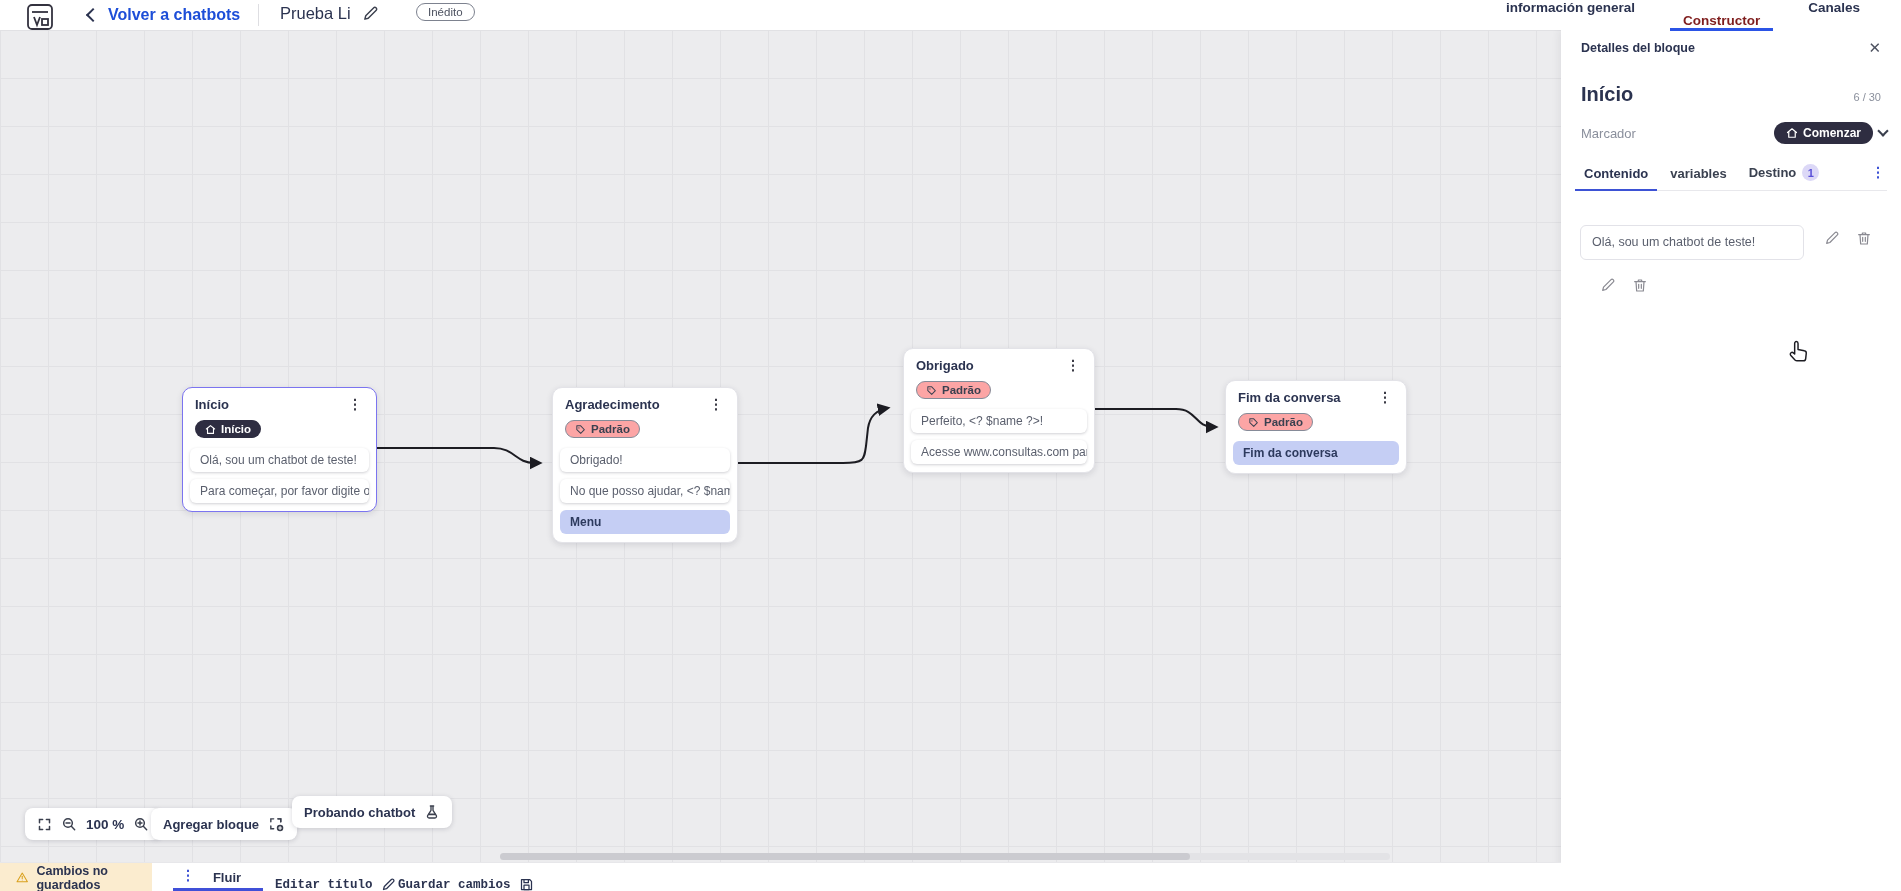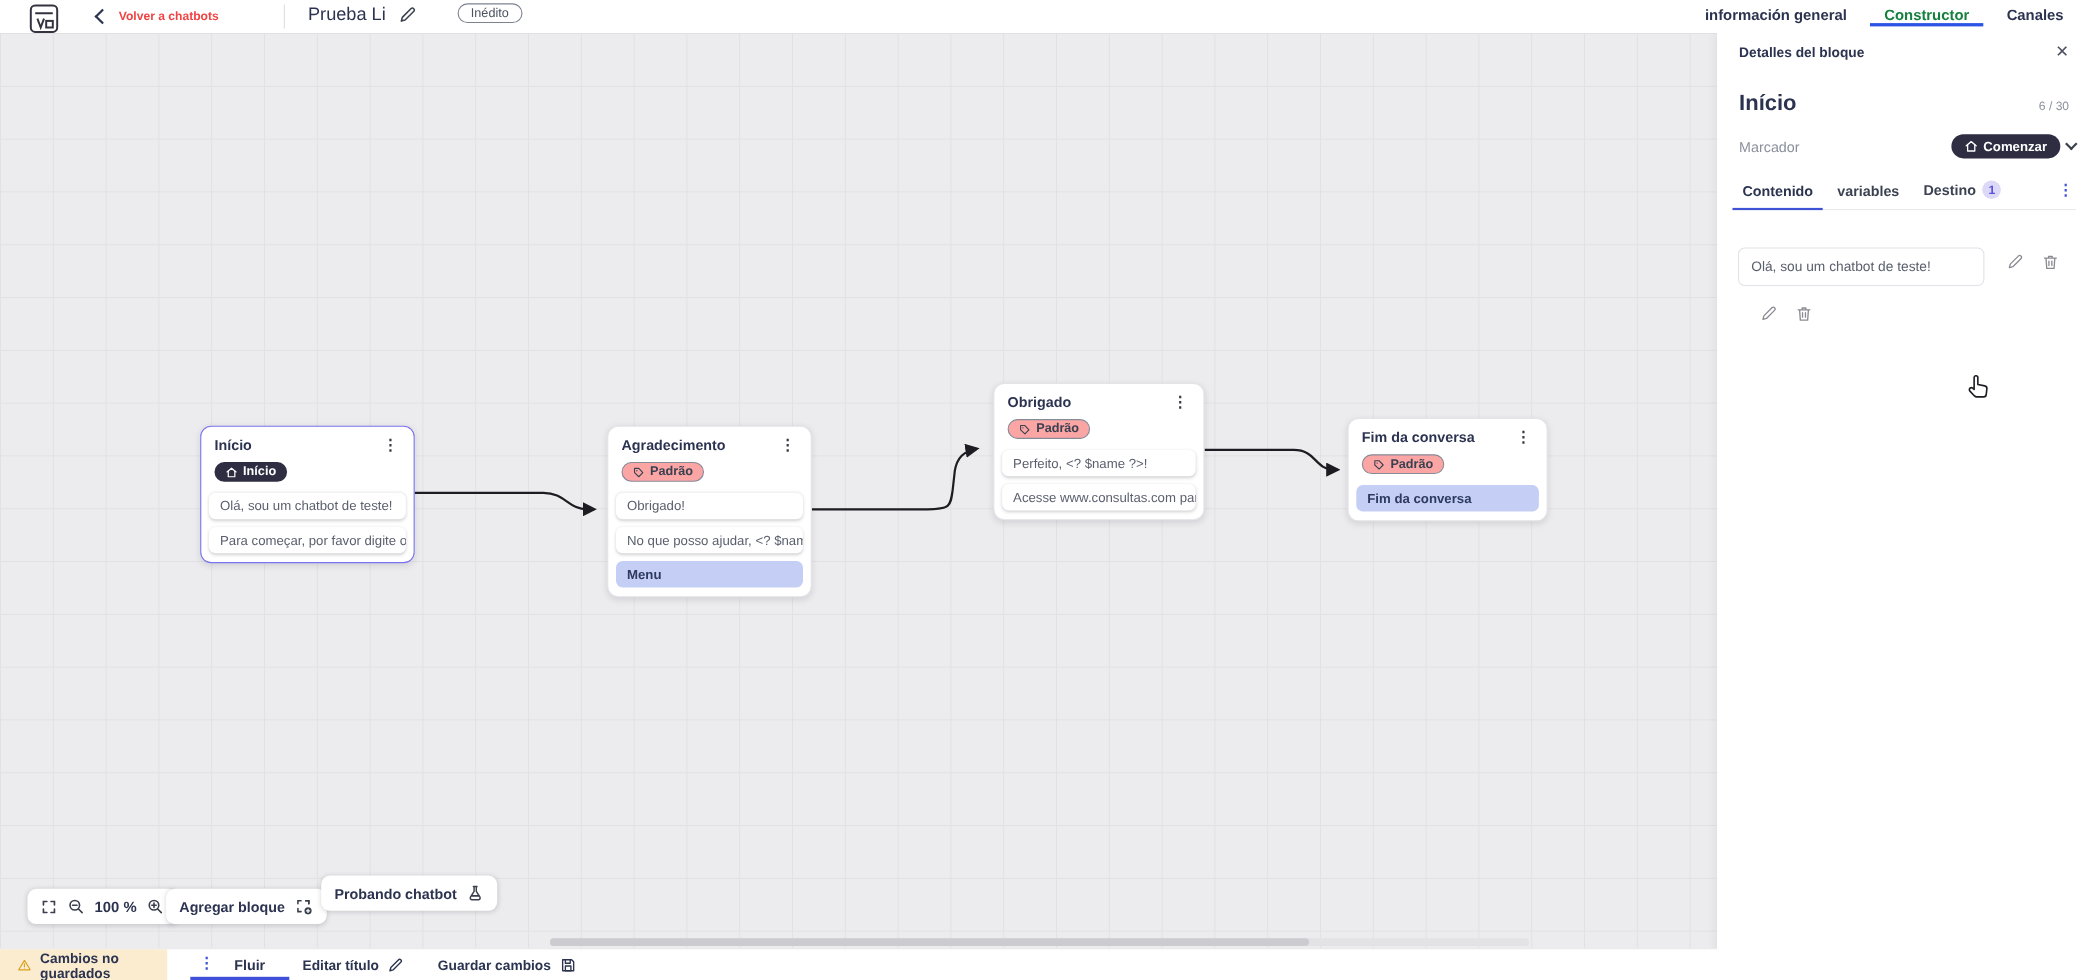--- a/index.html
+++ b/index.html
@@ -5,28 +5,28 @@
   * { margin:0; padding:0; box-sizing:border-box; }
   html,body { width:1901px; height:891px; overflow:hidden; }
   body { font-family:"Liberation Sans", sans-serif; background:#fff; color:#2b3350; }
   .app { position:relative; width:1901px; height:891px; overflow:hidden; background:#fff; }
 
   
   .topbar { position:absolute; left:0; top:0; width:1901px; height:30px; background:#fff; z-index:40; display:flex; align-items:center; }
   .logo { position:absolute; left:25px; top:2px; width:30px; height:30px; }
   .back-group { position:absolute; left:88px; top:0; height:30px; display:flex; align-items:center; gap:10px; cursor:pointer; }
   .back-chevron { width:10px; height:10px; border-left:2px solid #2b3350; border-bottom:2px solid #2b3350; transform:rotate(45deg); }
-  .back-label { font-size:11px; font-weight:bold; color:#ef4444; }
+  .back-label { font-size:16px; font-weight:bold; color:#1d4ed8; }
   .tb-divider { position:absolute; left:258px; top:4px; width:1px; height:22px; background:#dedee2; }
   .bot-title { position:absolute; left:280px; top:4px; font-size:16.5px; color:#2b3350; }
   .edit-pencil { position:absolute; left:362px; top:5px; width:17px; height:17px; color:#3a3f4d; cursor:pointer; }
   .draft-pill { position:absolute; left:416px; top:3px; border:1px solid #7d828f; border-radius:999px; padding:2px 11px; font-size:11.5px; color:#4d5260; }
-  .top-tabs { position:absolute; right:12px; top:0; height:30px; display:flex; align-items:center; gap:8px; }
+  .top-tabs { position:absolute; right:28px; top:0; height:30px; display:flex; align-items:flex-start; gap:22px; }
   .top-tab { display:flex; align-items:center; padding:0 13px; font-size:13.5px; font-weight:bold; color:#2b3350; cursor:pointer; border-bottom:3px solid transparent; }
-  .top-tab.active { color:#15803d; border-bottom-color:#2b54e6; }
+  .top-tab.active { color:#7f1d1d; border-bottom-color:#2b54e6;margin-top:13px; }
 
   
   .canvas { position:absolute; left:0; top:30px; width:1561px; height:832px;
     background-color:#ececee;
     background-image:linear-gradient(#e1e1e4 1px, transparent 1px), linear-gradient(90deg,#e1e1e4 1px, transparent 1px);
     background-size:48px 48px; overflow:hidden; }
   .wires { position:absolute; left:0; top:0; width:1561px; height:832px; }
 
   .block { position:absolute; background:#fff; border-radius:10px; border:1px solid #e3e3e8;
     box-shadow:0 2px 6px rgba(40,40,60,.13); padding:9px 7px 8px; cursor:grab; }
@@ -85,21 +85,21 @@
     display:flex; align-items:center; justify-content:center; font-size:13px; font-weight:bold; color:#2b3350; cursor:pointer; background:transparent; }
 
   
   .bottombar { position:absolute; left:0; bottom:0; width:1561px; height:29px; background:#fff; border-top:1px solid #e7e7ea; z-index:35; }
   .warn-seg { position:absolute; left:0; top:0; width:152px; height:29px; background:#fbeccf; display:flex; align-items:center; gap:8px; padding-left:16px; }
   .warn-text { font-size:12.5px; font-weight:bold; color:#2b3350; }
   .bb-kebab { position:absolute; left:181px; top:4px; color:#3d52d5; font-size:14px; font-weight:bold; cursor:pointer; }
   .bb-tab { position:absolute; left:173px; top:0; width:90px; height:29px; display:flex; align-items:center; justify-content:center; cursor:pointer; }
   .bb-tab .lbl { font-size:13px; font-weight:bold; color:#2b3350; margin-left:18px; }
   .bb-underline { position:absolute; left:173px; bottom:0; width:90px; height:3px; background:#4050d8; }
-  .bb-action { position:absolute; top:0; height:29px; display:flex; align-items:center; gap:8px; cursor:pointer; }
+  .bb-action { position:absolute; top:0; height:29px; display:flex; align-items:flex-end; gap:8px; cursor:pointer;font-family:Liberation Mono, monospace; }
   .bb-action .lbl { font-size:12.5px; font-weight:bold; color:#2b3350; }
   .bb-edit { left:275px; }
   .bb-save { left:398px; }
 
   .cursor-hand { position:absolute; left:1786px; top:338px; width:27px; height:27px; z-index:99; pointer-events:none; }
 </style>
 </head>
 <body>
 
 <div class="app">

